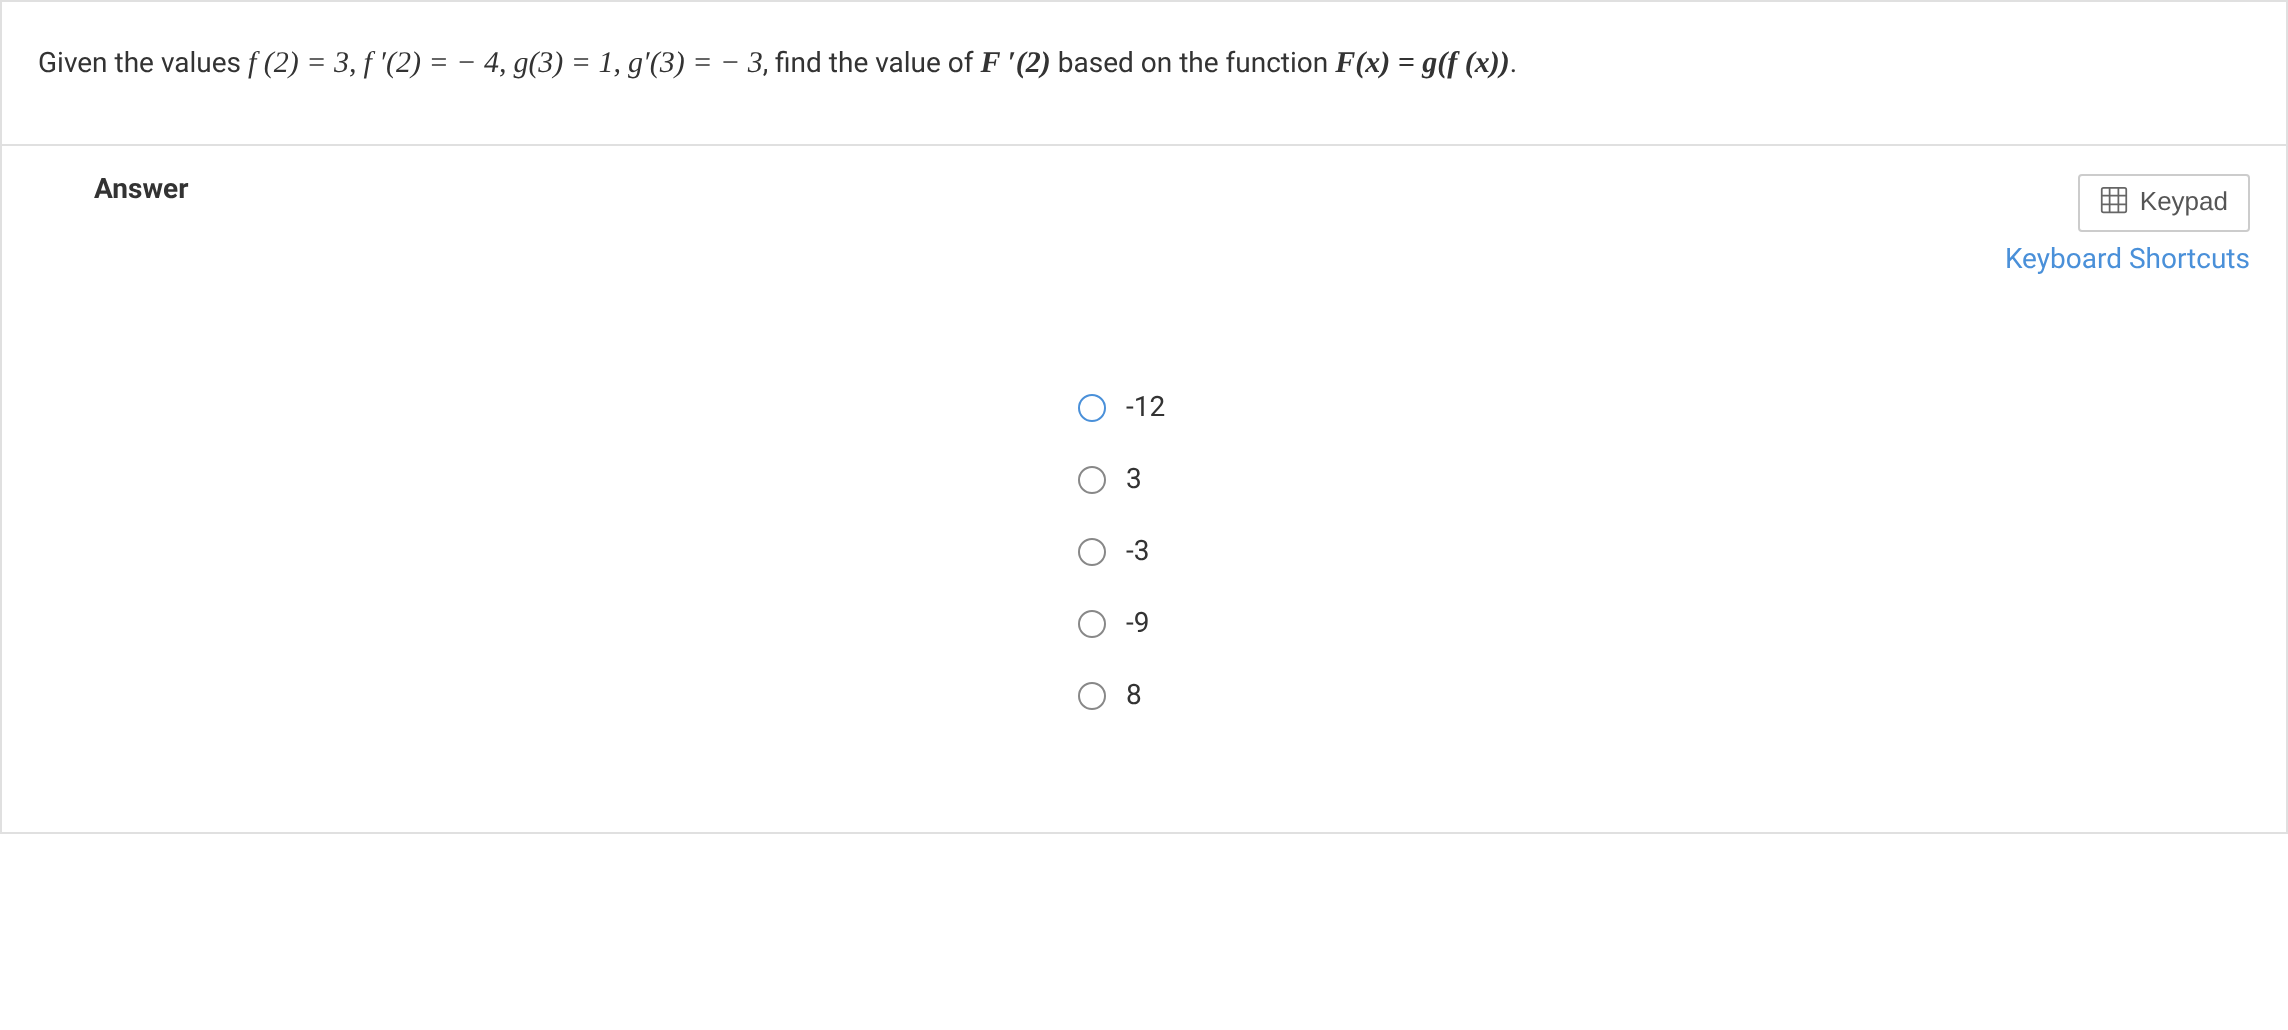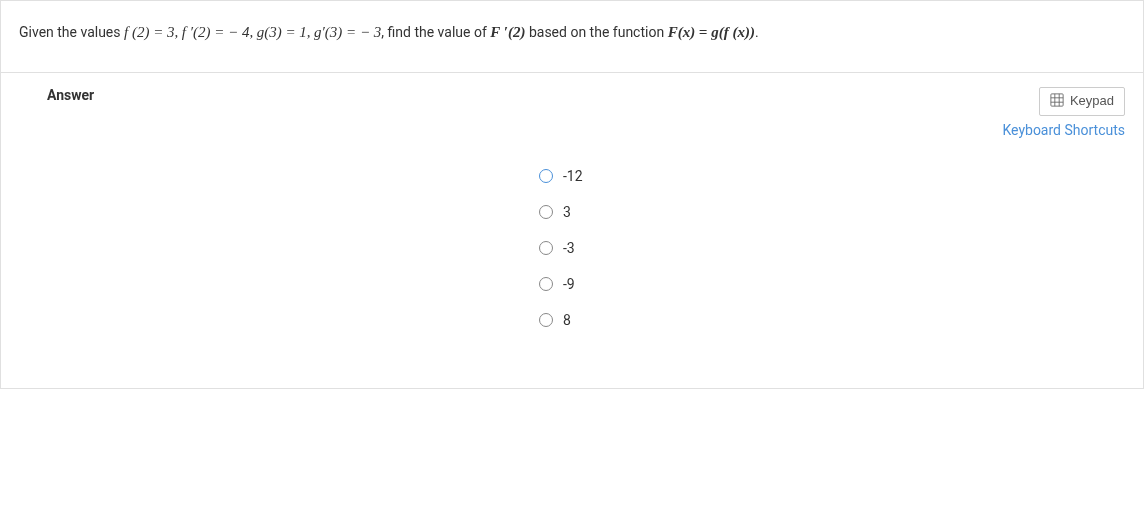--- a/index.html
+++ b/index.html
@@ -73,21 +73,21 @@
       width: 14px;
       height: 14px;
     }
     .shortcuts-link {
       color: #4a90d9;
       font-size: 14px;
       cursor: pointer;
       text-decoration: none;
     }
     .options-container {
-      margin-top: 30px;
+      margin-top: 58px;
       margin-left: 520px;
       display: flex;
       flex-direction: column;
       gap: 20px;
     }
     .option-row {
       display: flex;
       align-items: center;
       gap: 10px;
       cursor: pointer;

